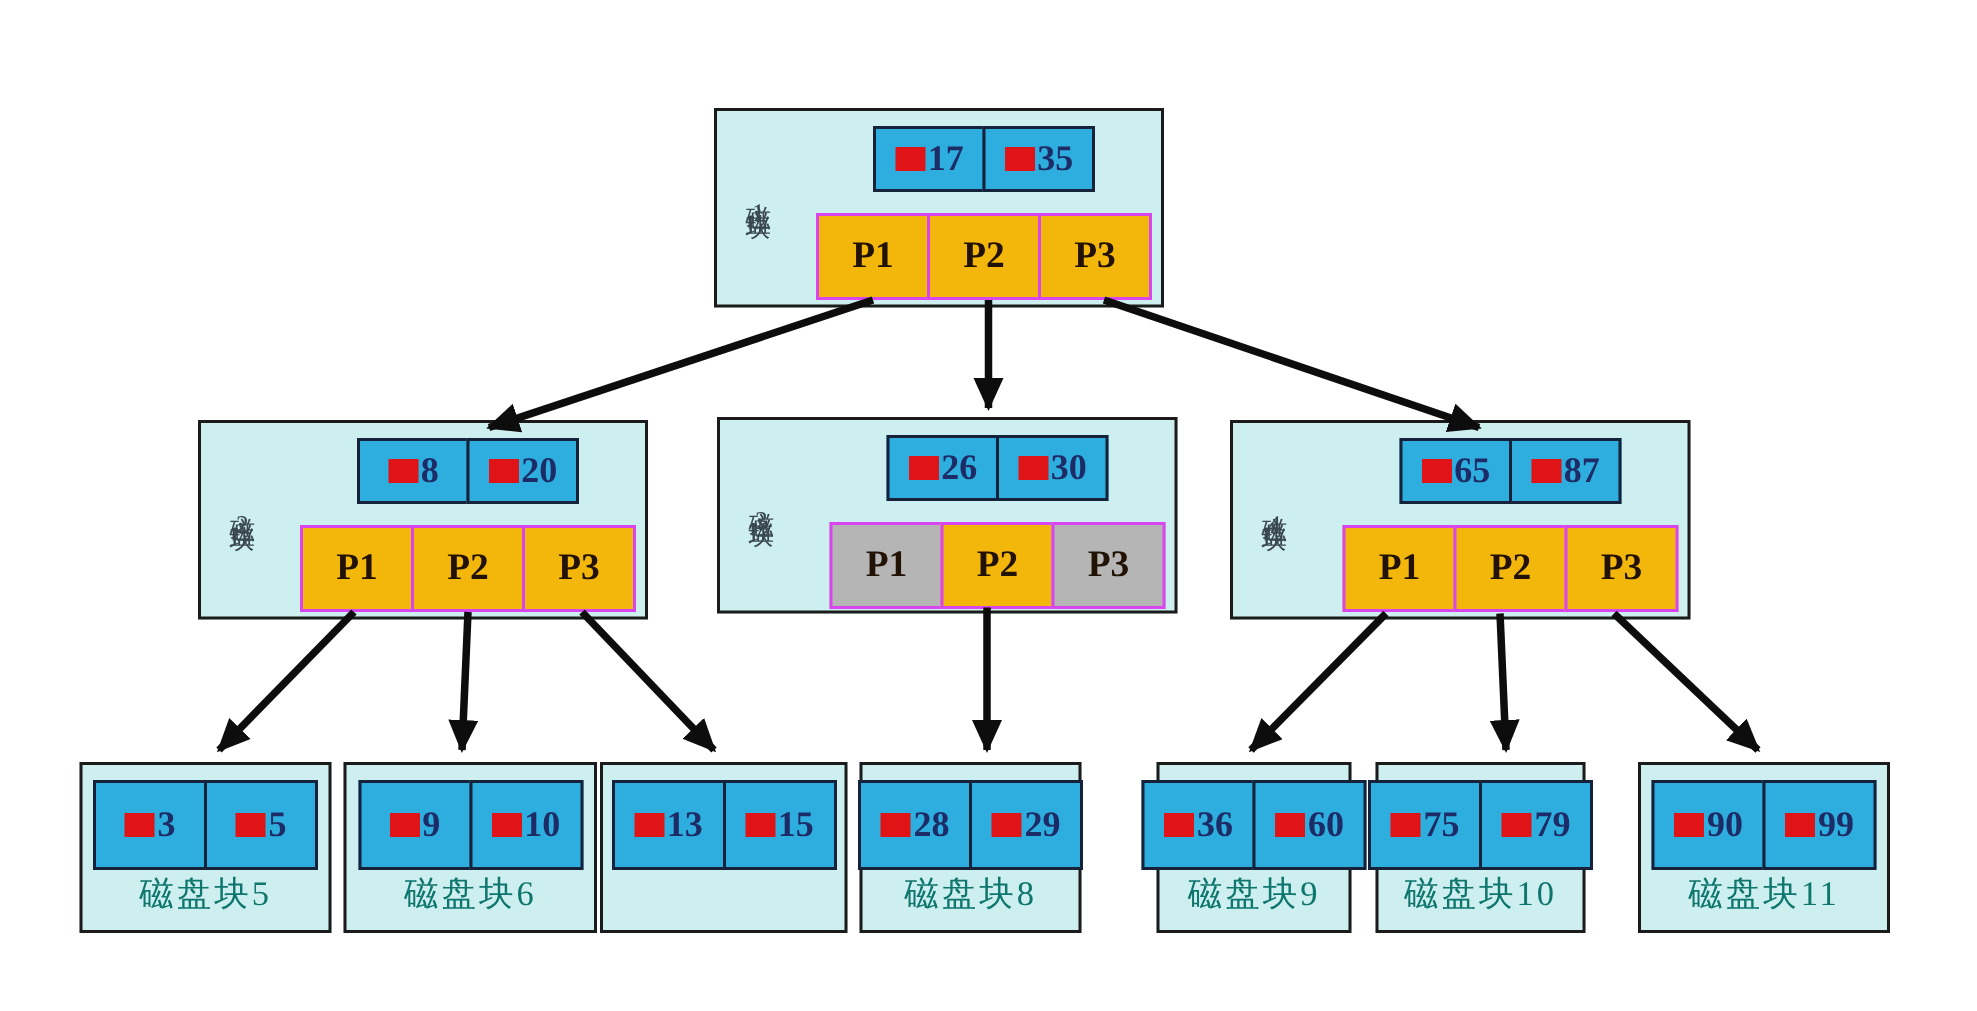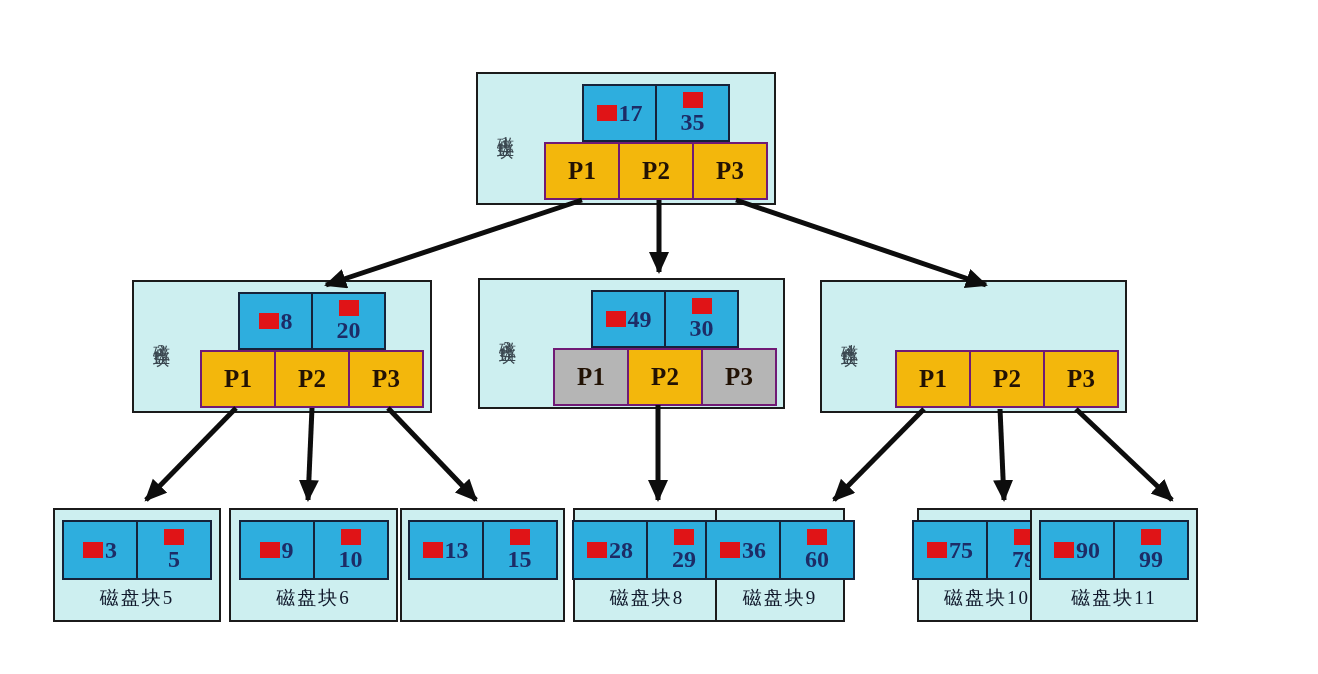--- a/index.html
+++ b/index.html
@@ -26,63 +26,63 @@
     text-orientation:upright;
     font-size:17px;
     letter-spacing:3px;
     color:#3a4750;
     white-space:nowrap;
   }
   
   .krow{position:absolute;display:flex;}
   .inode .krow{top:10px;right:44px;}
   .kcell{
-    width:75px;height:58px;
+    width:75px;height:44px;
     background:#2eaede;
     border:2px solid #16223a;
     box-sizing:border-box;
     display:flex;align-items:center;justify-content:center;
     gap:2px;
   }
-  .kcell + .kcell{margin-left:-2px;flex-direction:column;}
+  .kcell + .kcell{margin-left:-2px;}
   .rsq{
     width:20px;height:16px;
     background:#e01417;
     display:inline-block;
     flex:0 0 auto;
   }
   .knum{
     font-weight:bold;
     font-size:24px;
     color:#1d2c66;
     line-height:1;
   }
   
   .prow{position:absolute;display:flex;top:68px;right:6px;}
   .pcell{
     width:76px;height:58px;
     background:#f3b70c;
-    border:2px solid #701a75;
+    border:2px solid #d946ef;
     box-sizing:border-box;
     display:flex;align-items:center;justify-content:center;
     font-weight:bold;font-size:25px;color:#221204;
   }
   .pcell + .pcell{margin-left:-2px;}
   .pcell[data-variant="inactive"]{background:#b5b5b5;}
   
   .leaf{height:114px;top:508px;}
   .leaf .krow{top:10px;left:50%;transform:translateX(-50%);}
   .leaf .kcell{width:76px;height:60px;}
   .leaf-label{
     position:absolute;
     bottom:9px;left:0;width:100%;
     text-align:center;
-    font-size:19px;
+    font-size:23px;
     letter-spacing:2px;
-    color:#0f172a;
+    color:#0f766e;
   }
   
   #arrows{
     position:absolute;left:0;top:0;
     z-index:5;
     pointer-events:none;
   }
   #arrows line{stroke:#0d0d0d;stroke-width:5;}
 </style>
 </head>
@@ -126,36 +126,46 @@
       <div class="pcell" data-variant="active">P2</div>
       <div class="pcell" data-variant="active">P3</div>
     </div>
   </div>
 
   <div class="inode" style="left:478px;top:278px;width:307px;height:131px">
     <div class="vlabel">磁盘块3</div>
     <div class="krow">
       <div class="kcell">
         <span class="rsq"></span>
-        <span class="knum">49</span>
+        <span class="knum">26</span>
       </div>
       <div class="kcell">
         <span class="rsq"></span>
         <span class="knum">30</span>
       </div>
     </div>
     <div class="prow">
       <div class="pcell" data-variant="inactive">P1</div>
       <div class="pcell" data-variant="active">P2</div>
       <div class="pcell" data-variant="inactive">P3</div>
     </div>
   </div>
 
   <div class="inode" style="left:820px;top:280px;width:307px;height:133px">
     <div class="vlabel">磁盘块4</div>
+    <div class="krow">
+      <div class="kcell">
+        <span class="rsq"></span>
+        <span class="knum">65</span>
+      </div>
+      <div class="kcell">
+        <span class="rsq"></span>
+        <span class="knum">87</span>
+      </div>
+    </div>
     <div class="prow">
       <div class="pcell" data-variant="active">P1</div>
       <div class="pcell" data-variant="active">P2</div>
       <div class="pcell" data-variant="active">P3</div>
     </div>
   </div>
 
   <div class="leaf" style="left:53px;width:168px">
     <div class="krow">
       <div class="kcell">
@@ -204,21 +214,21 @@
           <span class="knum">28</span>
         </div>
       <div class="kcell">
           <span class="rsq"></span>
           <span class="knum">29</span>
         </div>
     </div>
     <div class="leaf-label">磁盘块8</div>
   </div>
 
-  <div class="leaf" style="left:715px;width:130px">
+  <div class="leaf" style="left:771px;width:130px">
     <div class="krow">
       <div class="kcell">
           <span class="rsq"></span>
           <span class="knum">36</span>
         </div>
       <div class="kcell">
           <span class="rsq"></span>
           <span class="knum">60</span>
         </div>
     </div>
@@ -232,21 +242,21 @@
           <span class="knum">75</span>
         </div>
       <div class="kcell">
           <span class="rsq"></span>
           <span class="knum">79</span>
         </div>
     </div>
     <div class="leaf-label">磁盘块10</div>
   </div>
 
-  <div class="leaf" style="left:1030px;width:168px">
+  <div class="leaf" style="left:1092px;width:168px">
     <div class="krow">
       <div class="kcell">
           <span class="rsq"></span>
           <span class="knum">90</span>
         </div>
       <div class="kcell">
           <span class="rsq"></span>
           <span class="knum">99</span>
         </div>
     </div>

